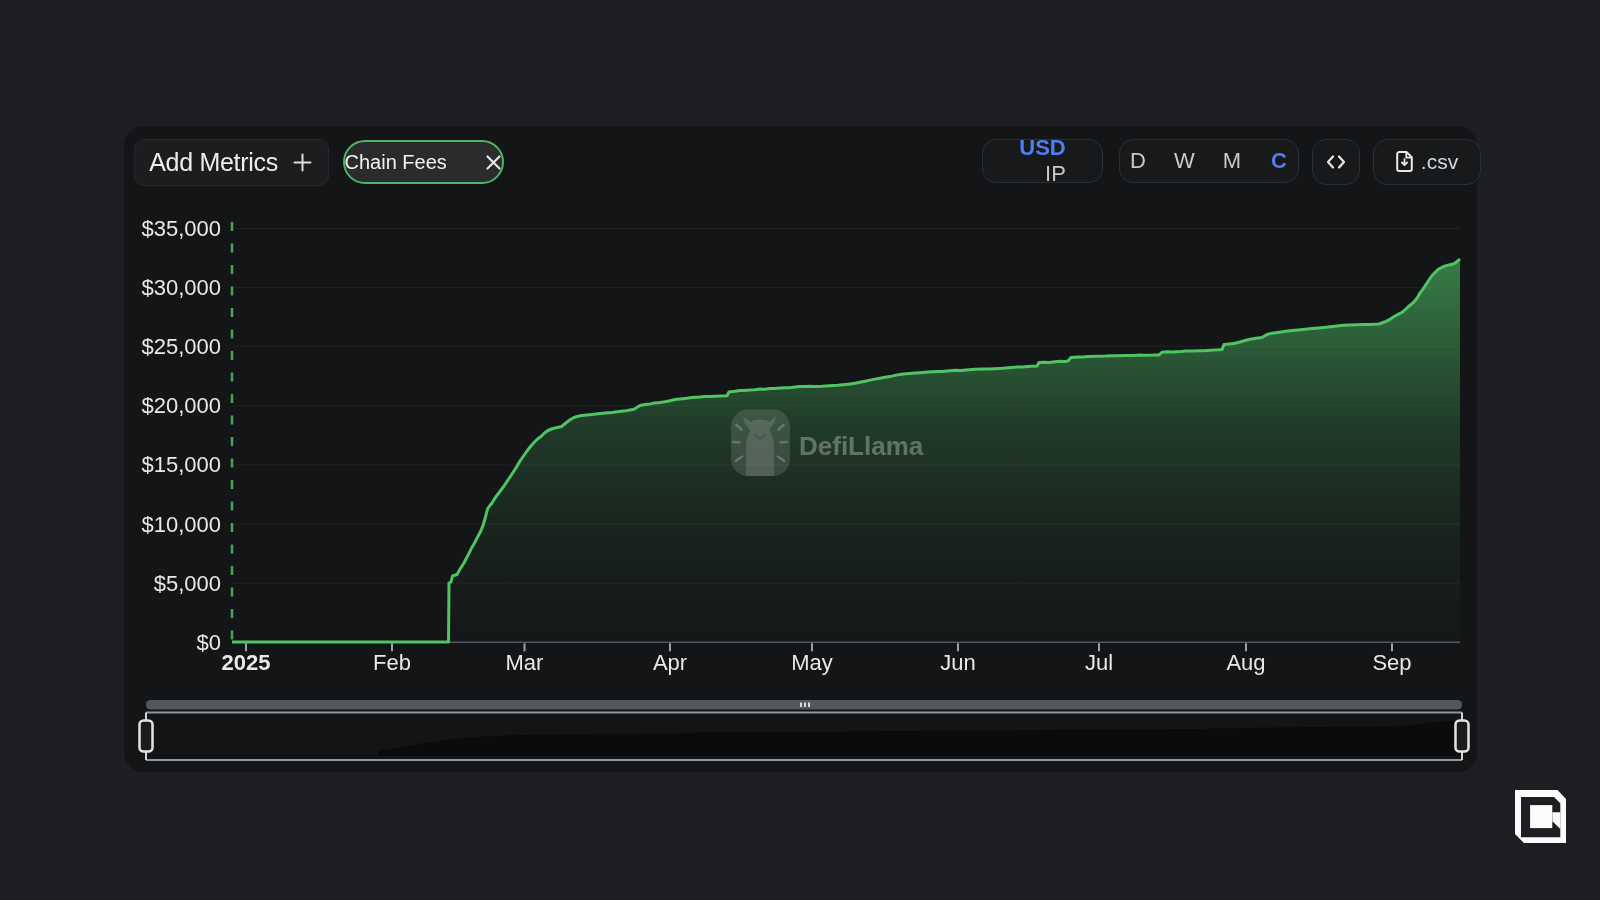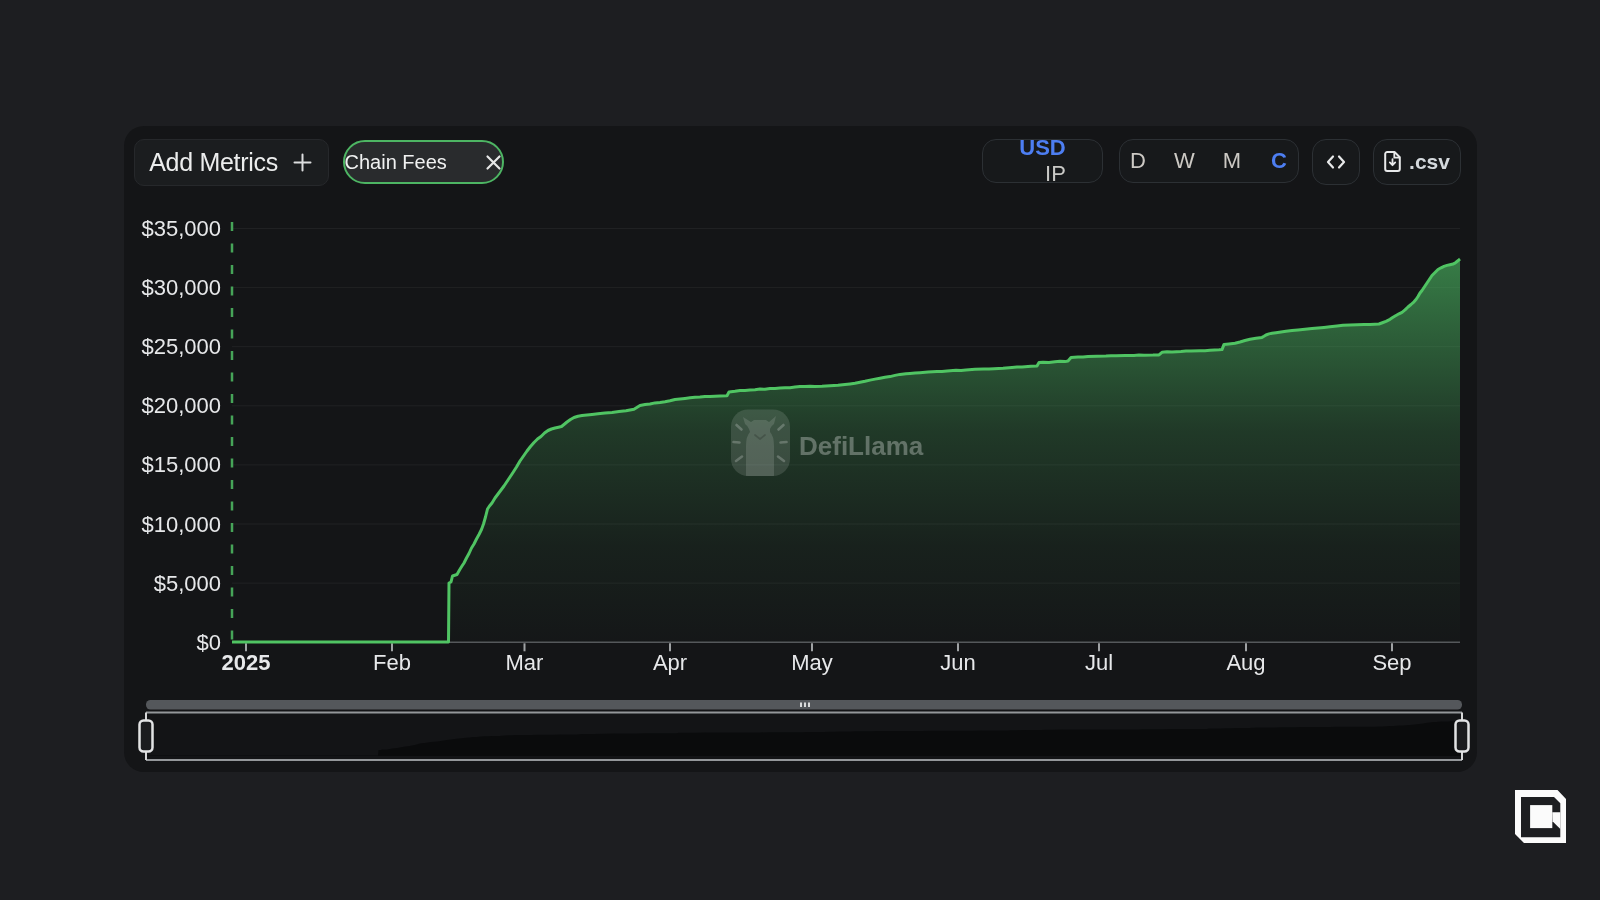--- a/index.html
+++ b/index.html
@@ -35,21 +35,21 @@
     <span style="font-size:22px; color:#ccc9c4;">D</span>
     <span style="font-size:22px; color:#ccc9c4; margin-left:28px;">W</span>
     <span style="font-size:22px; color:#ccc9c4; margin-left:28px;">M</span>
     <span style="font-size:22px; color:#4d7ef2; font-weight:bold; margin-left:30px;">C</span>
   </div>
   <div class="btn" style="left:1188px; top:12.5px; width:48px; height:46.5px;">
     <svg width="20" height="16" viewBox="0 0 20 16">
         <path d="M7 2.5 L2 8 L7 13.5 M13 2.5 L18 8 L13 13.5" stroke="#e8e9ea" stroke-width="2.2" fill="none" stroke-linecap="round" stroke-linejoin="round"></path>
       </svg>
   </div>
-  <div class="btn" style="left:1249px; top:12.5px; width:88px; height:46.5px;font-weight:bold;">
+  <div class="btn" style="left:1249px; top:12.5px; width:108px; height:46.5px;">
     <svg width="17" height="21" viewBox="0 0 17 21">
         <path d="M1.2 3 a2 2 0 0 1 2-2 H10.5 L15.8 6.3 V18 a2 2 0 0 1 -2 2 H3.2 a2 2 0 0 1 -2-2 Z" stroke="#e8e9ea" stroke-width="2" fill="none" stroke-linejoin="round"></path>
         <path d="M10.3 1.3 V6.6 H15.6" stroke="#e8e9ea" stroke-width="1.8" fill="none"></path>
         <path d="M8.5 8.2 V13.8 M5.8 11.4 L8.5 14.2 L11.2 11.4" stroke="#e8e9ea" stroke-width="1.8" fill="none" stroke-linecap="round" stroke-linejoin="round"></path>
       </svg>
     <span style="font-size:21px; color:#d4d9dd; margin-left:8px;">.csv</span>
   </div>
 
   <svg class="abs" style="left:0; top:0;" width="1353" height="646" viewBox="0 0 1353 646">
     <defs>

